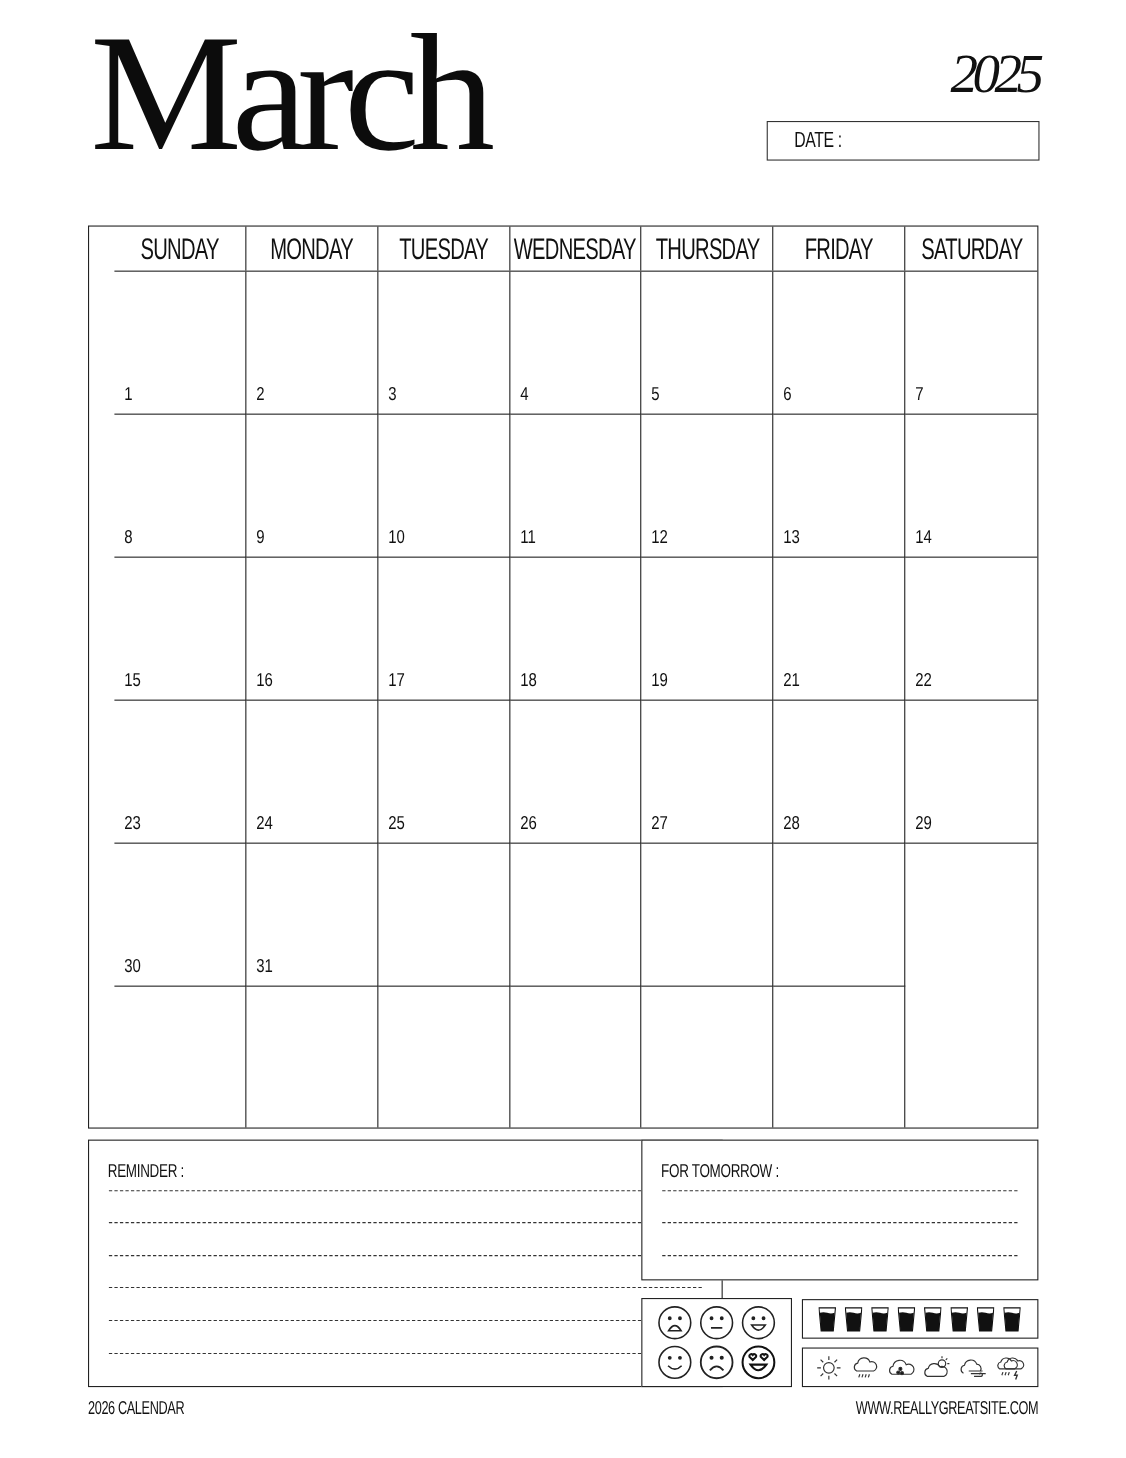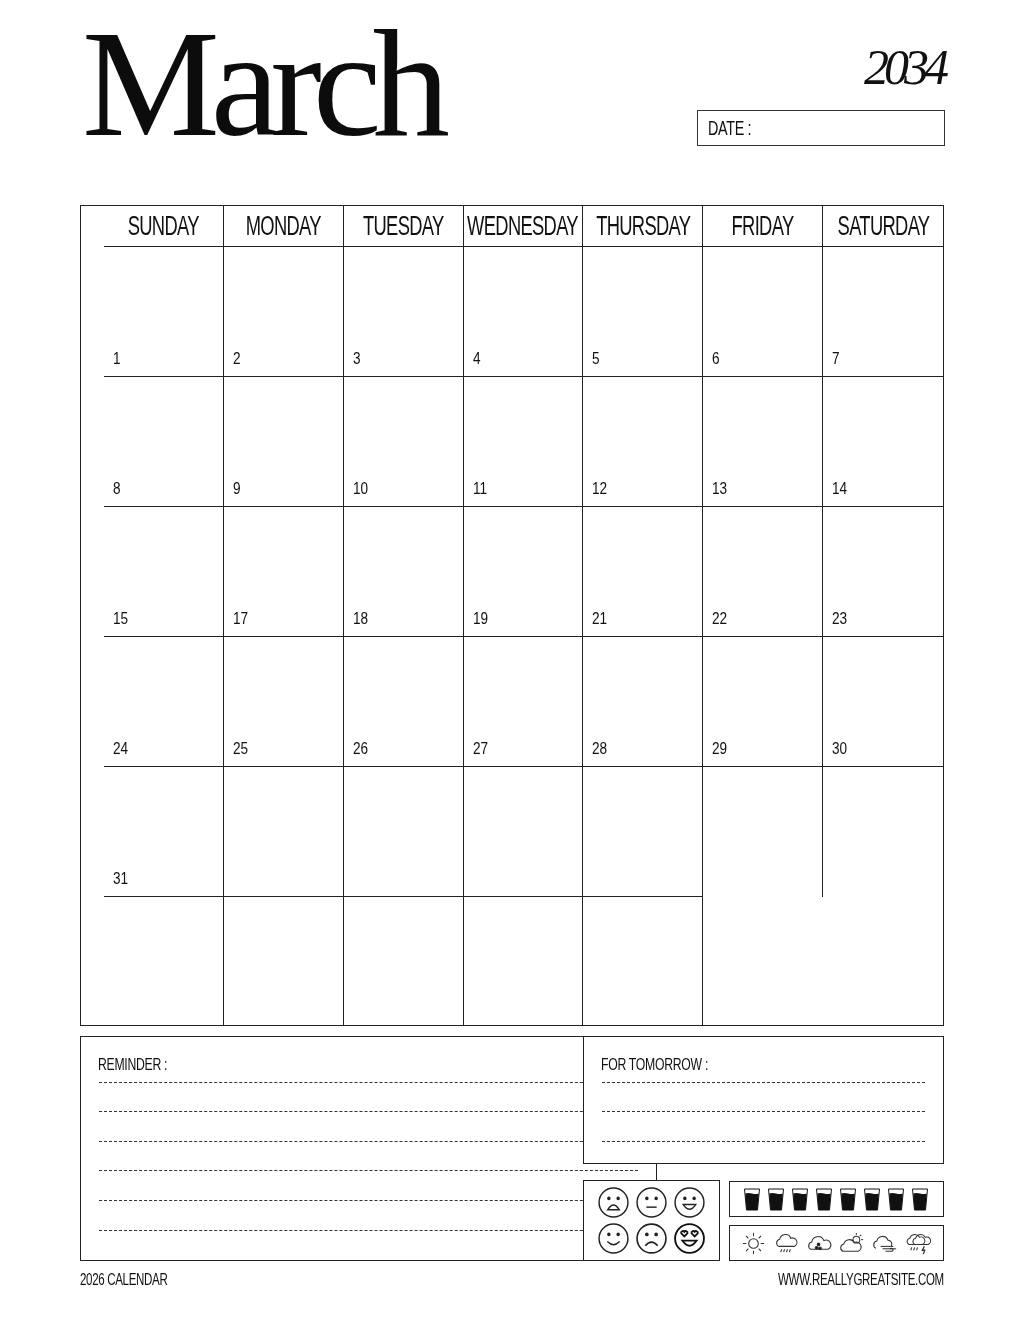--- a/index.html
+++ b/index.html
@@ -13,21 +13,21 @@
     transform: scaleX(1.02); transform-origin: left top;
     color: #0c0c0c;
   }
   .year {
     position: absolute; right: 80px; top: 38px;
     font-family: "Liberation Serif", serif; font-style: italic;
     font-size: 50px; letter-spacing: -5px; color: #111;
   }
   .date-box {
     position: absolute; left: 697px; top: 110px; width: 248px; height: 36px;
-    border: 1.5px solid #333; padding-left: 10px;
+    border: 1.5px solid #333; padding-left: 24px;
     display: flex; align-items: center;
   }
   .condensed {
     font-family: "Liberation Sans Narrow", "Liberation Sans", sans-serif;
     display: inline-block; transform-origin: left center;
   }
   .date-label { font-size: 20px; transform: scaleX(0.72); letter-spacing: -0.5px; }
 
   .calendar {
     position: absolute; left: 80px; top: 205px; width: 864px; height: 821px;
@@ -77,21 +77,21 @@
   .footer-left, .footer-right {
     position: absolute; top: 1270px; font-size: 17px; white-space: nowrap; letter-spacing: -0.5px;
   }
   .footer-left { left: 80px; transform: scaleX(0.68); transform-origin: left top; }
   .footer-right { right: 80px; transform: scaleX(0.68); transform-origin: right top; }
 </style>
 </head>
 <body>
 
 <div class="month-title">March</div>
-<div class="year">2034</div>
+<div class="year">2025</div>
 <div class="date-box">
   <span class="condensed date-label">DATE :</span>
 </div>
 
 <div class="calendar">
   <div class="cal-header">
     <div class="day-name">
         <span class="condensed">SUNDAY</span>
       </div>
     <div class="day-name">
@@ -151,20 +151,23 @@
         <span class="num condensed">12</span>
       </div>
       <div class="cell">
         <span class="num condensed">13</span>
       </div>
       <div class="cell">
         <span class="num condensed">14</span>
       </div>
       <div class="cell">
         <span class="num condensed">15</span>
+      </div>
+      <div class="cell">
+        <span class="num condensed">16</span>
       </div>
       <div class="cell">
         <span class="num condensed">17</span>
       </div>
       <div class="cell">
         <span class="num condensed">18</span>
       </div>
       <div class="cell">
         <span class="num condensed">19</span>
       </div>

